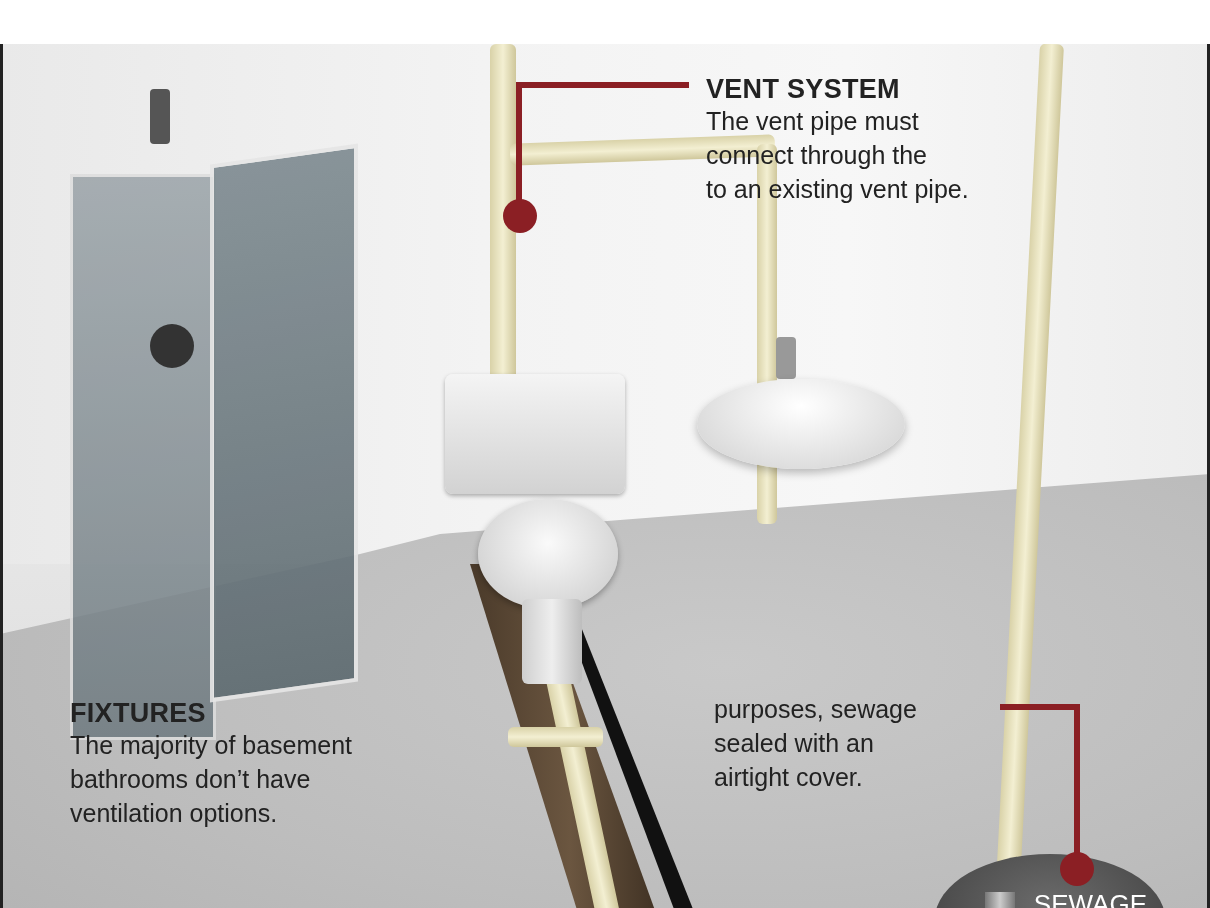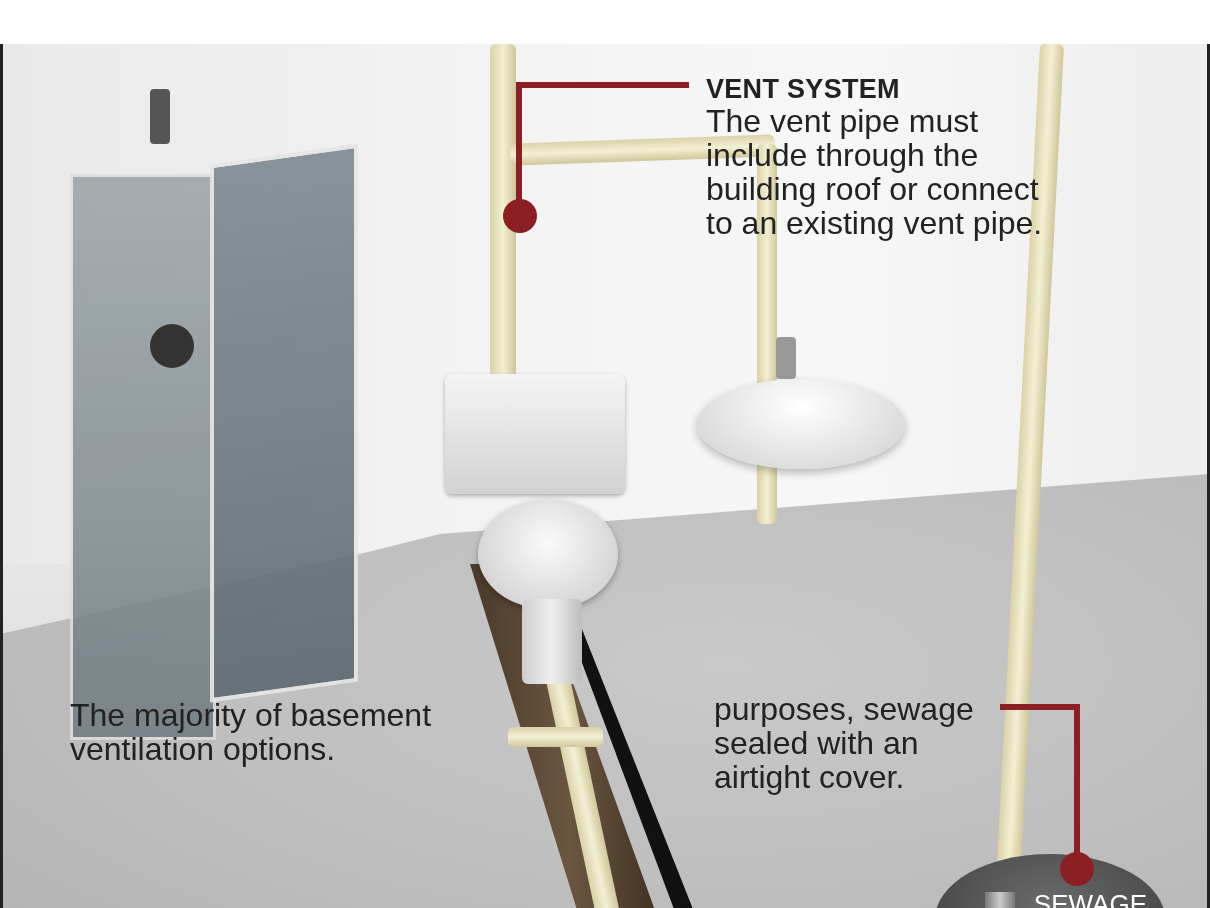--- a/index.html
+++ b/index.html
@@ -35,21 +35,21 @@
   .sink{position:absolute;left:697px;top:335px;width:208px;height:90px;border-radius:50%;
     background:radial-gradient(ellipse at 50% 30%,#ffffff,#cfcfcf);box-shadow:0 4px 8px rgba(0,0,0,.25);}
   .faucet{position:absolute;left:776px;top:293px;width:20px;height:42px;background:#999;border-radius:4px;}
   .ejector{position:absolute;left:935px;top:810px;width:230px;height:130px;border-radius:50%;
     background:radial-gradient(ellipse at 50% 40%,#6b6b6b,#3e3e3e);}
   .collar{position:absolute;left:985px;top:848px;width:30px;height:40px;background:linear-gradient(90deg,#777,#ccc,#777);}
   .leader{position:absolute;background:#8b1f24;}
   .dot{position:absolute;width:34px;height:34px;border-radius:50%;background:#8b1f24;}
   .callout{position:absolute;color:#222;}
   .callout h2{margin:0;font-size:27px;font-weight:bold;letter-spacing:.3px;line-height:30px;}
-  .callout p{margin:0;font-size:32px;line-height:34px;font-weight:normal;}
+  .callout p{margin:0;font-size:25px;line-height:34px;font-weight:normal;}
   .callout-ejector{position:absolute;left:1030px;top:845px;color:#fff;font-weight:normal;font-size:26px;line-height:30px;text-align:center;}
 </style>
 </head>
 <body>
 
 <div class="stage">
   <div class="wall"></div>
   <div class="floor"></div>
   <div class="trench"></div>
   <div class="trench-edge"></div>
@@ -84,27 +84,28 @@
 
   <div class="leader" style="left:1000px;top:660px;width:80px;height:6px;"></div>
   <div class="leader" style="left:1074px;top:660px;width:6px;height:160px;"></div>
   <div class="dot" style="left:1060px;top:808px;"></div>
 
   <div class="dot" style="left:605px;top:890px;"></div>
 
   <div class="callout" style="left:706px;top:30px;">
     <h2>VENT SYSTEM</h2>
     <p>The vent pipe must</p>
-    <p>include through the</p>
-    <p>building roof or connect</p>
+    <p>connect through the</p>
     <p>to an existing vent pipe.</p>
   </div>
 
   <div class="callout" style="left:70px;top:654px;">
+    <h2>FIXTURES</h2>
     <p>The majority of basement</p>
+    <p>bathrooms don’t have</p>
     <p>ventilation options.</p>
   </div>
 
   <div class="callout" style="left:714px;top:648px;">
     <p>purposes, sewage</p>
     <p>sealed with an</p>
     <p>airtight cover.</p>
   </div>
 
   <div class="callout-ejector">

